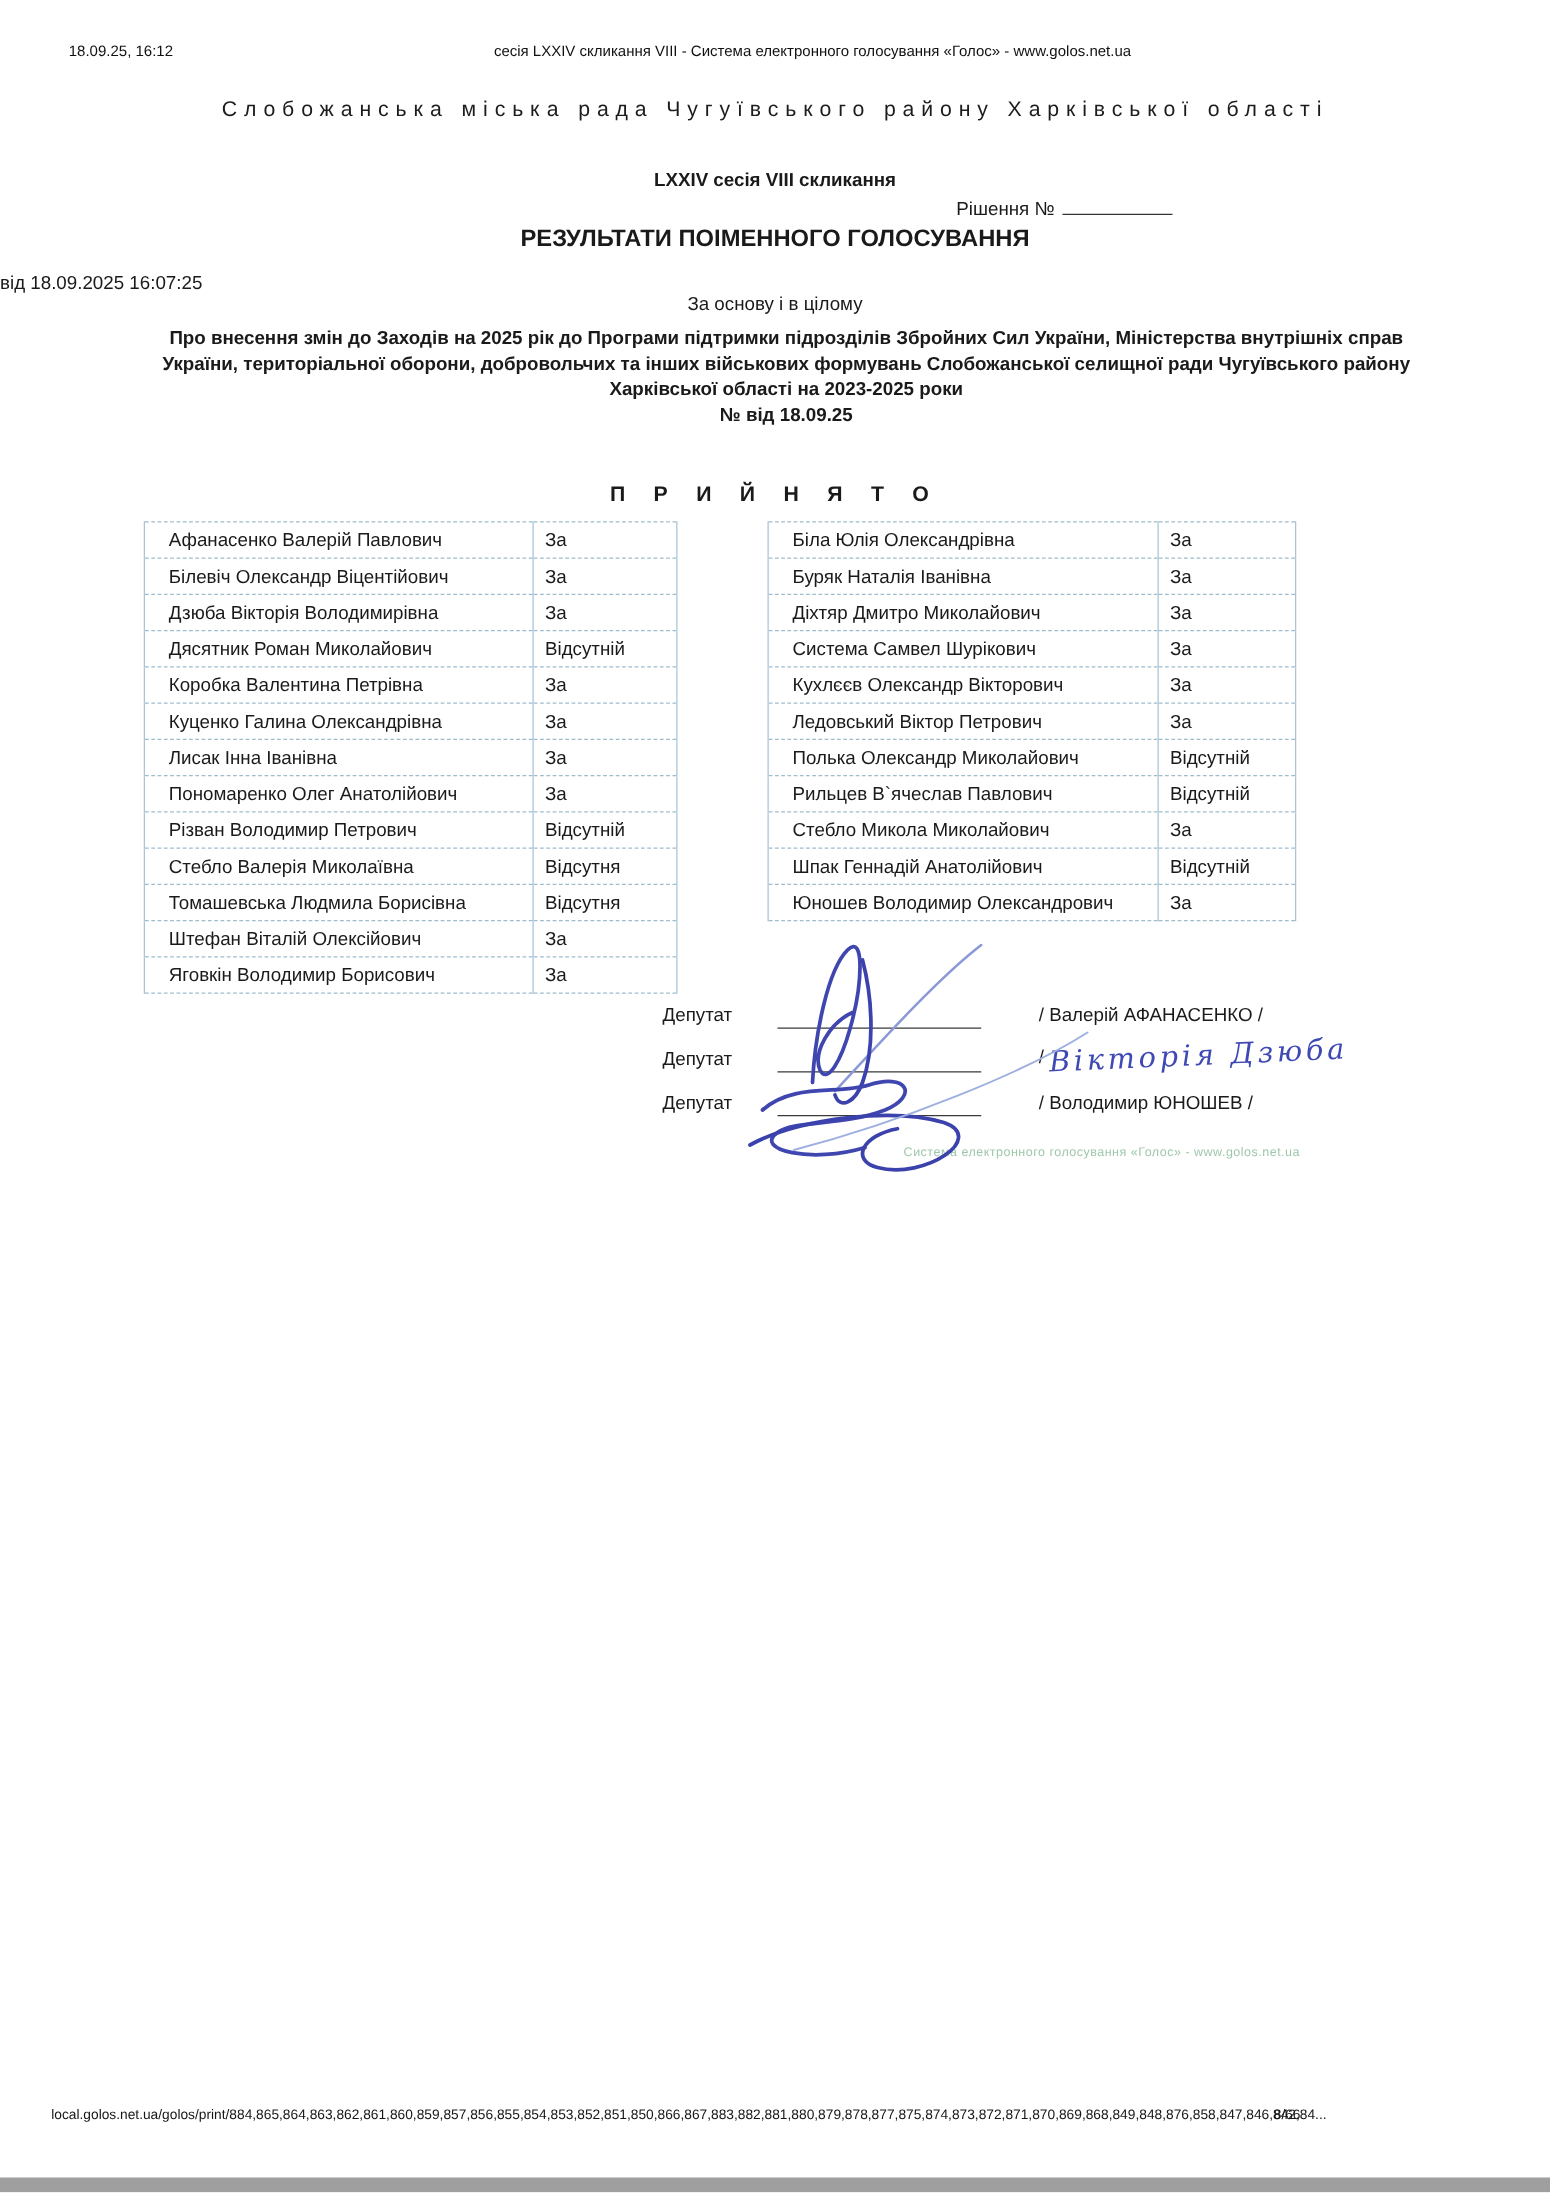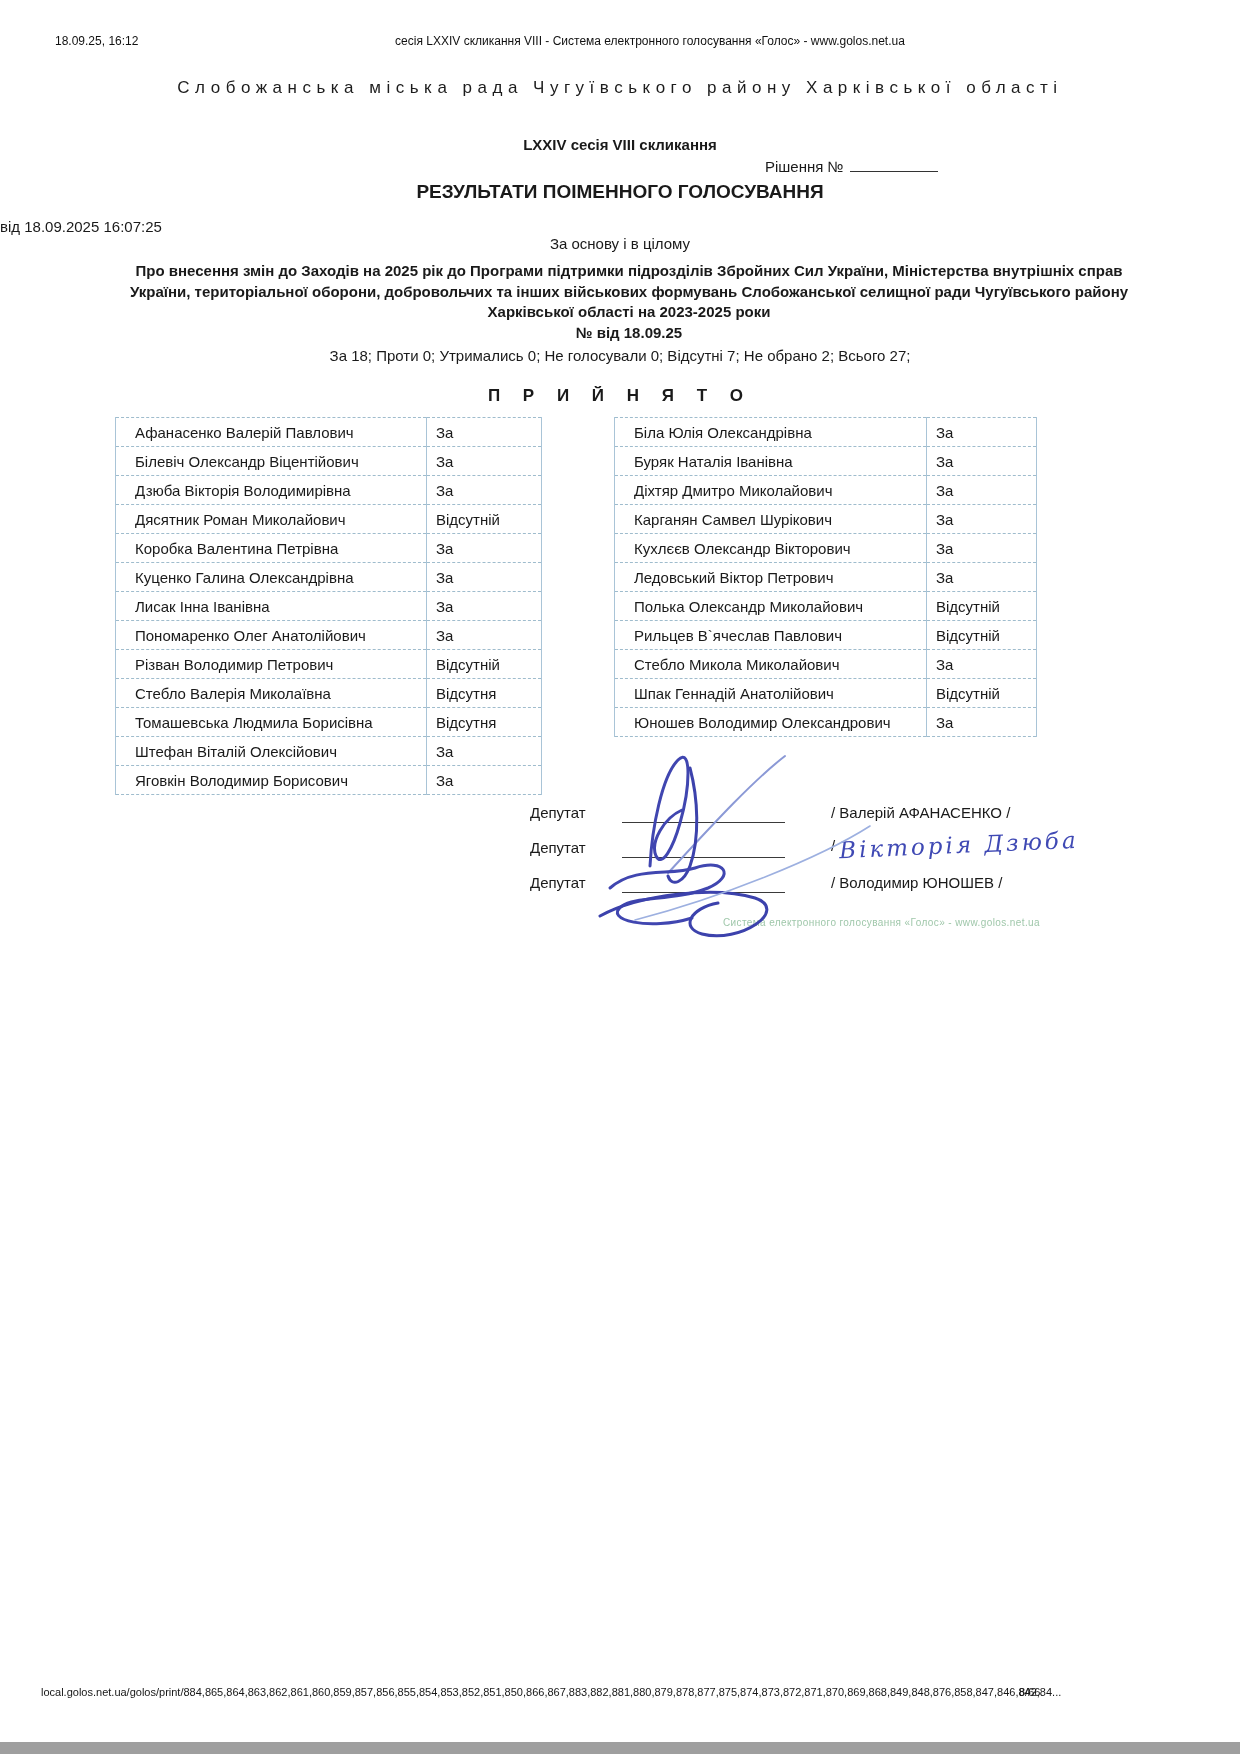--- a/index.html
+++ b/index.html
@@ -89,21 +89,20 @@
   <div class="results-title">РЕЗУЛЬТАТИ ПОІМЕННОГО ГОЛОСУВАННЯ</div>
 
   <div class="dt-line">від 18.09.2025 16:07:25</div>
   <div class="basis-line">За основу і в цілому</div>
 
   <div class="subject">
     <div class="subject-inner">Про внесення змін до Заходів на 2025 рік до Програми підтримки підрозділів Збройних Сил України, Міністерства внутрішніх справ України, територіальної оборони, добровольчих та інших військових формувань Слобожанської селищної ради Чугуївського району Харківської області на 2023-2025 роки</div>
     <div class="subject-num">№ від 18.09.25</div>
   </div>
 
-  <div class="summary-line">За 18; Проти 0; Утримались 0; Не голосували 0; Відсутні 7; Не обрано 2; Всього 27;</div>
 
   <div class="verdict-line">П Р И Й Н Я Т О</div>
 
   <table class="votes votes-left">
     <colgroup>
         <col class="c-name">
         <col class="c-vote">
       </colgroup>
     <tbody>
       <tr>
@@ -173,21 +172,21 @@
         </tr>
       <tr>
           <td>Буряк Наталія Іванівна</td>
           <td class="vote">За</td>
         </tr>
       <tr>
           <td>Діхтяр Дмитро Миколайович</td>
           <td class="vote">За</td>
         </tr>
       <tr>
-          <td>Карганян Самвел Шурікович</td>
+          <td>Система Самвел Шурікович</td>
           <td class="vote">За</td>
         </tr>
       <tr>
           <td>Кухлєєв Олександр Вікторович</td>
           <td class="vote">За</td>
         </tr>
       <tr>
           <td>Ледовський Віктор Петрович</td>
           <td class="vote">За</td>
         </tr>

